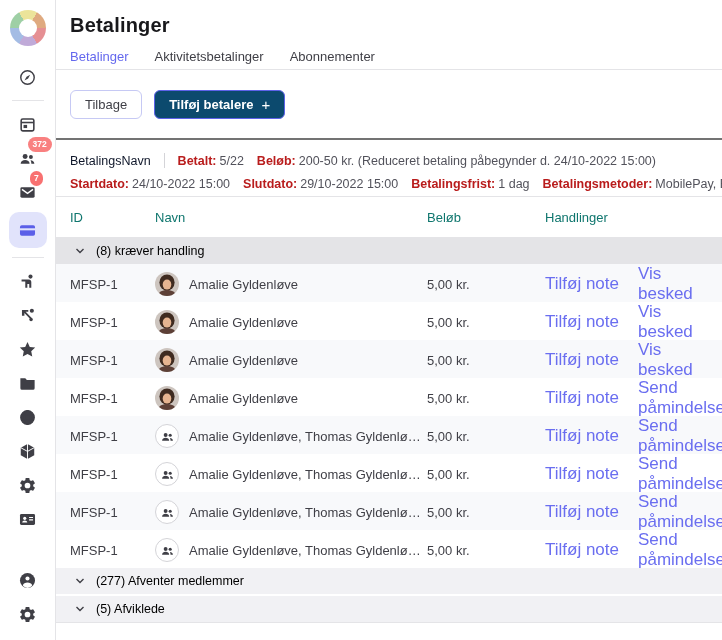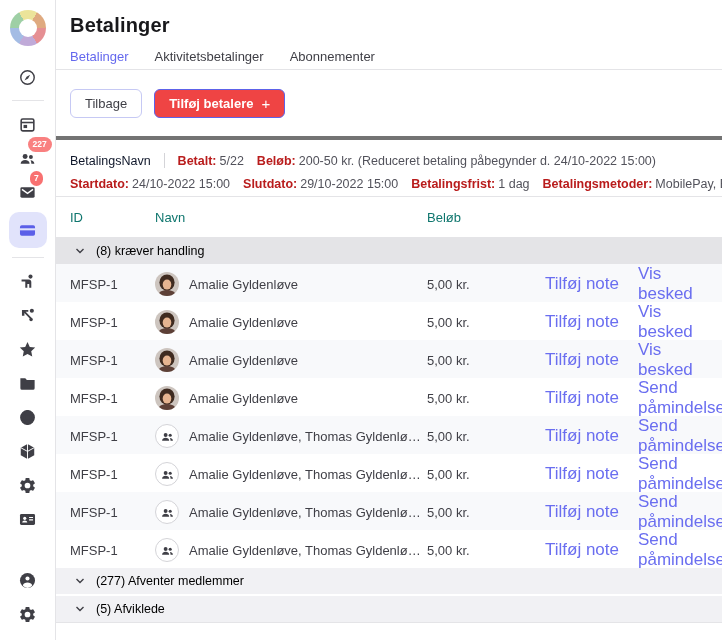--- a/index.html
+++ b/index.html
@@ -22,24 +22,24 @@
   .spacer { flex:1; }
 
   
   .main { flex:1; display:flex; flex-direction:column; background:#fff; min-width:0; }
   .pagehead { padding:14px 14px 0 14px; border-bottom:1px solid #e4e4e7; height:70px; }
   .pagehead h1 { font-size:20px; font-weight:700; color:#18181b; letter-spacing:.2px; }
   .tabs { display:flex; gap:26px; margin-top:12px; }
   .tab { font-size:13px; color:#3f3f46; padding-bottom:8px; cursor:pointer; }
   .tab.active { color:#6468ee; }
 
-  .toolbar { height:70px; border-bottom:4px solid #737373; display:flex; align-items:center; gap:12px; padding:0 14px; }
+  .toolbar { height:70px; border-bottom:2px solid #737373; display:flex; align-items:center; gap:12px; padding:0 14px; }
   .btn { font-size:13px; border-radius:6px; height:29px; display:inline-flex; align-items:center; gap:8px; padding:0 14px; cursor:pointer; font-family:inherit; }
   .btn-secondary { background:#fff; border:1px solid #c6c9f4; color:#3f3f46; }
-  .btn-primary { background:#ef4444; border:1px solid #5d62e9; color:#fff; font-weight:600; }
+  .btn-primary { background:#0c4a6e; border:1px solid #5d62e9; color:#fff; font-weight:600; }
   .btn-primary .plus { font-size:15px; font-weight:400; }
 
   .info { height:57px; border-bottom:1px solid #e4e4e7; padding:9px 14px 0 14px; font-size:12.5px; color:#52525b; }
   .info-line { display:flex; align-items:center; gap:13px; height:23px; white-space:nowrap; }
   .info-name { color:#0f172a; }
   .vsep { width:1px; height:15px; background:#d4d4d8; display:inline-block; }
   .kv b { color:#b91c1c; font-weight:700; margin-right:3px; }
 
   
   .grid-cols { display:grid; grid-template-columns:85px 272px 118px 93px 1fr; align-items:center; padding:0 14px; }
@@ -87,21 +87,21 @@
       <span style="display:flex">
         <svg viewBox="0 0 24 24" width="19" height="19">
             <rect x="4" y="5" width="16" height="15" rx="2" fill="none" stroke="#3f3f46" stroke-width="2"></rect>
             <path d="M4 9.5h16" stroke="#3f3f46" stroke-width="2"></path>
             <rect x="7" y="12.5" width="4.5" height="4" fill="#3f3f46"></rect>
           </svg>
       </span>
     </div>
 
     <div class="nav-item">
-      <span class="badge">227</span>
+      <span class="badge">372</span>
       <span style="display:flex">
         <svg viewBox="0 0 24 24" width="19" height="19">
             <circle cx="9" cy="9.5" r="3.1"></circle>
             <path d="M3.4 18.2c0-2.7 2.6-4.3 5.6-4.3s5.6 1.6 5.6 4.3v.4H3.4z"></path>
             <circle cx="16.3" cy="10" r="2.5"></circle>
             <path d="M15.8 14.2c2.6.3 4.8 1.7 4.8 4v.4h-3.7c0-1.8-.4-3.3-1.1-4.4z"></path>
           </svg>
       </span>
     </div>
 
@@ -251,20 +251,21 @@
         <span class="kv"><b>Slutdato:</b><span>29/10-2022 15:00</span></span>
         <span class="kv"><b>Betalingsfrist:</b><span>1 dag</span></span>
         <span class="kv"><b>Betalingsmetoder:</b><span>MobilePay, Ekstern betaling</span></span>
       </div>
     </div>
 
     <div class="grid-cols thead">
       <div>ID</div>
       <div>Navn</div>
       <div>Beløb</div>
+      <div class="th-actions">Handlinger</div>
     </div>
 
     <div class="group-row">
       <span class="chev">
         <svg width="10" height="10" viewBox="0 0 10 10">
             <path d="M1.5 3l3.5 3.5L8.5 3" fill="none" stroke="#3f3f46" stroke-width="1.4"></path>
           </svg>
       </span>
       <span>(8) kræver handling</span>
     </div>

